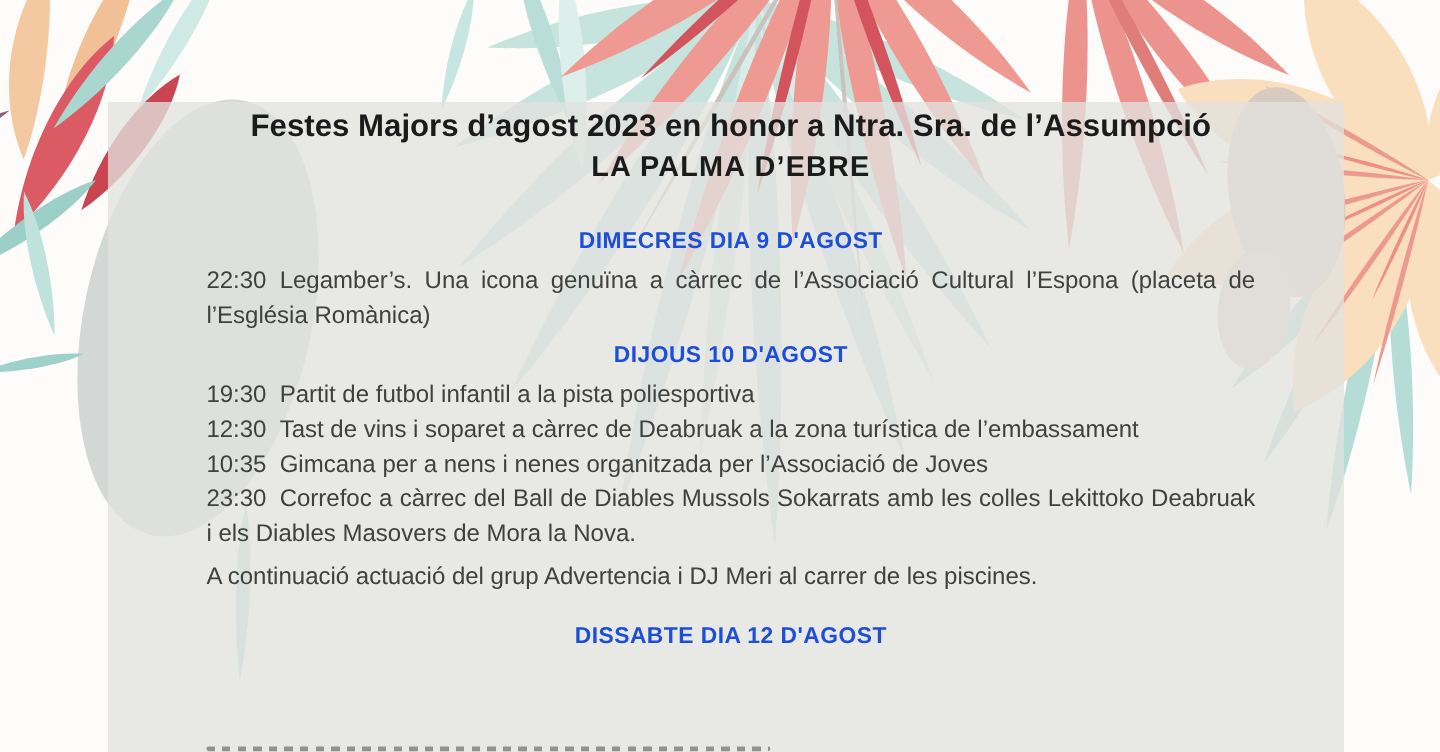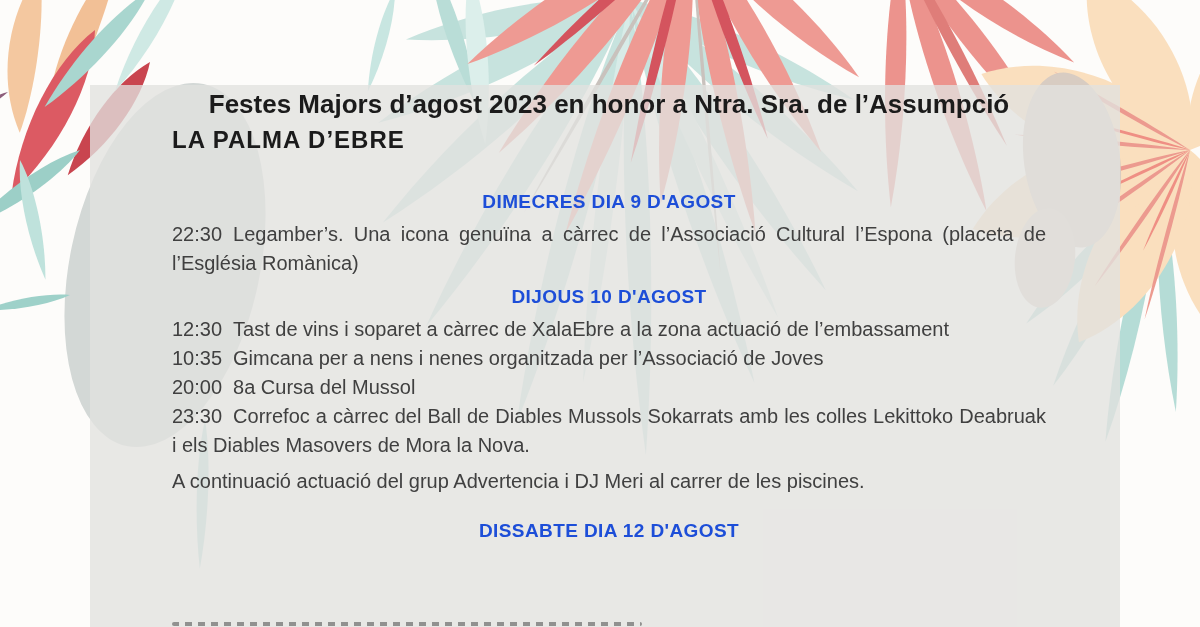--- a/index.html
+++ b/index.html
@@ -18,21 +18,21 @@
     z-index:1;
   }
   .content{
     position:absolute;left:82px;right:74px;top:0;z-index:2;
   }
   .title{
     margin:2px 0 0 0;text-align:center;
     font-size:26px;line-height:34px;font-weight:bold;color:#1b1b1b;
   }
   .subtitle{
-    margin:3px 0 0 0;
+    margin:3px 0 0 0;text-align:center;
     font-size:24px;line-height:32px;font-weight:bold;letter-spacing:1px;color:#1b1b1b;
   }
   .section-header{
     margin:0 0 5px 0;text-align:center;
     font-size:19px;line-height:26px;font-weight:bold;letter-spacing:.4px;color:#1d4ed8;
   }
   .sec-1 .section-header{margin-top:33px;}
   .sec-2 .section-header{margin-top:6px;}
   .sec-3 .section-header{margin-top:25px;}
   .sec-4 .section-header{margin-top:22px;}
@@ -166,30 +166,30 @@
       <section class="sec sec-1">
         <p class="section-header">DIMECRES DIA 9 D'AGOST</p>
         <p class="event">
           <span class="event-time">22:30</span><span class="event-text">Legamber’s. Una icona genuïna a càrrec de l’Associació Cultural l’Espona (placeta de l’Església Romànica)</span>
         </p>
       </section>
 
       <section class="sec sec-2">
         <p class="section-header">DIJOUS 10 D'AGOST</p>
         <p class="event">
-          <span class="event-time">12:30</span><span class="event-text">Tast de vins i soparet a càrrec de XalaEbre a la zona actuació de l’embassament</span>
+          <span class="event-time">19:30</span><span class="event-text">Partit de futbol infantil a la pista poliesportiva</span>
+        </p>
+        <p class="event">
+          <span class="event-time">12:30</span><span class="event-text">Tast de vins i soparet a càrrec de Deabruak a la zona turística de l’embassament</span>
         </p>
       </section>
 
       <section class="sec sec-3">
         <p class="event">
           <span class="event-time">10:35</span><span class="event-text">Gimcana per a nens i nenes organitzada per l’Associació de Joves</span>
-        </p>
-        <p class="event">
-          <span class="event-time">20:00</span><span class="event-text">8a Cursa del Mussol</span>
         </p>
         <p class="event">
           <span class="event-time">23:30</span><span class="event-text">Correfoc a càrrec del Ball de Diables Mussols Sokarrats amb les colles Lekittoko Deabruak i els Diables Masovers de Mora la Nova.</span>
         </p>
         <p class="event followup">
           <span class="event-time"></span><span class="event-text">A continuació actuació del grup Advertencia i DJ Meri al carrer de les piscines.</span>
         </p>
       </section>
 
       <section class="sec sec-4">

